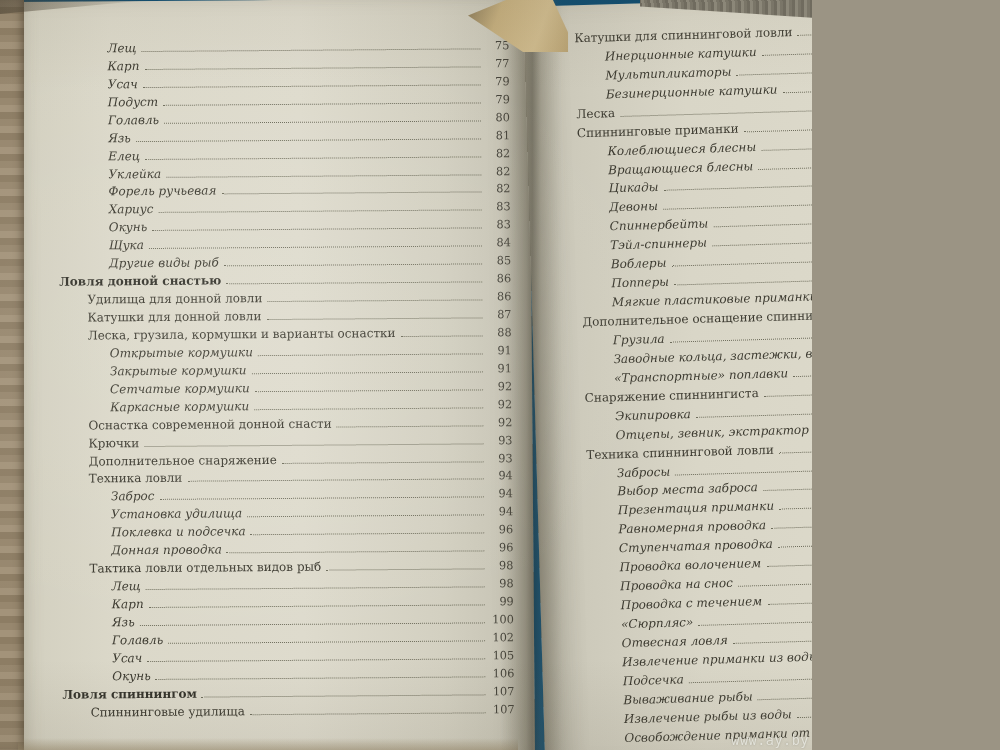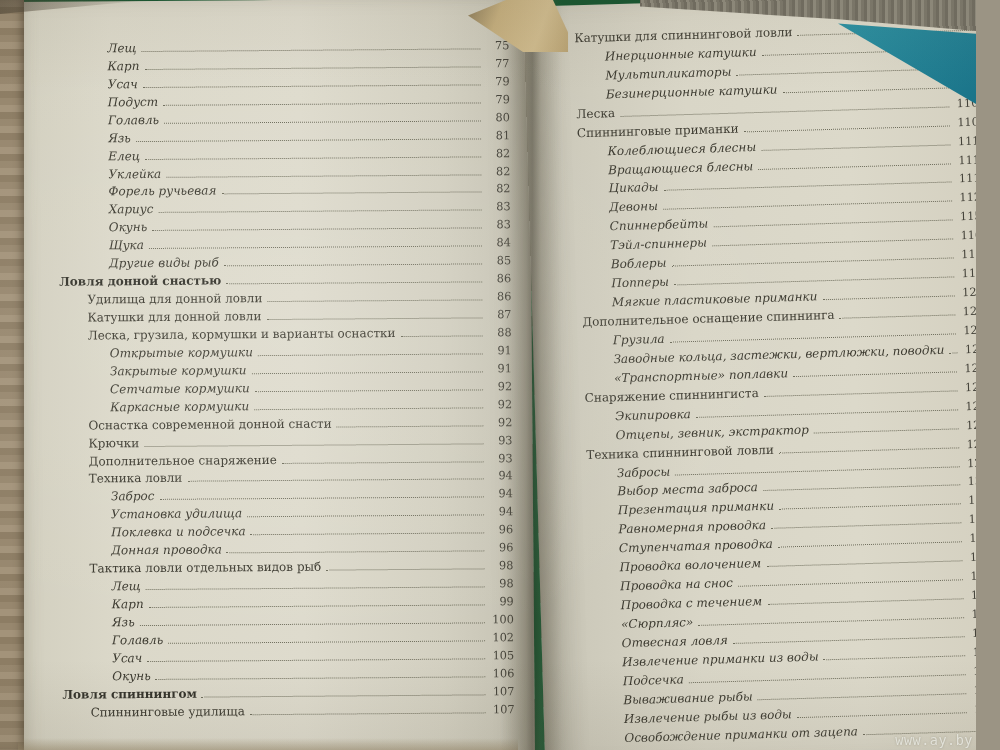--- a/index.html
+++ b/index.html
@@ -1,17 +1,17 @@
 <!DOCTYPE html>
 <html><head>
 <meta charset="utf-8">
 <style>
   html,body{margin:0;padding:0;}
   body{width:1000px;height:750px;overflow:hidden;background:#9b9484;font-family:"DejaVu Serif", serif;}
-  .photo{position:relative;width:976px;height:750px;background:#14532d;overflow:hidden;}
+  .photo{position:relative;width:812px;height:750px;background:#0c4a6e;overflow:hidden;}
 
   
   .page{position:absolute;top:0;height:760px;}
   .page-left{left:20px;width:512px;
     background:linear-gradient(90deg,#d2cfbf 0%,#dbd8c9 18%,#dedbcd 55%,#d3d0c1 82%,#c3c0b1 100%);
     box-shadow:inset -26px 0 30px -20px rgba(80,75,58,.55), inset 14px 0 18px -12px rgba(110,100,80,.35);
     transform:rotate(-0.45deg);transform-origin:50% 50%;}
   .page-right{left:532px;width:458px;
     background:linear-gradient(90deg,#b9b6a7 0%,#cdcabb 10%,#d9d6c7 35%,#dcd9ca 70%,#d5d1c1 96%,#c9c5b4 100%);
     box-shadow:inset 26px 0 32px -20px rgba(80,75,58,.55);

